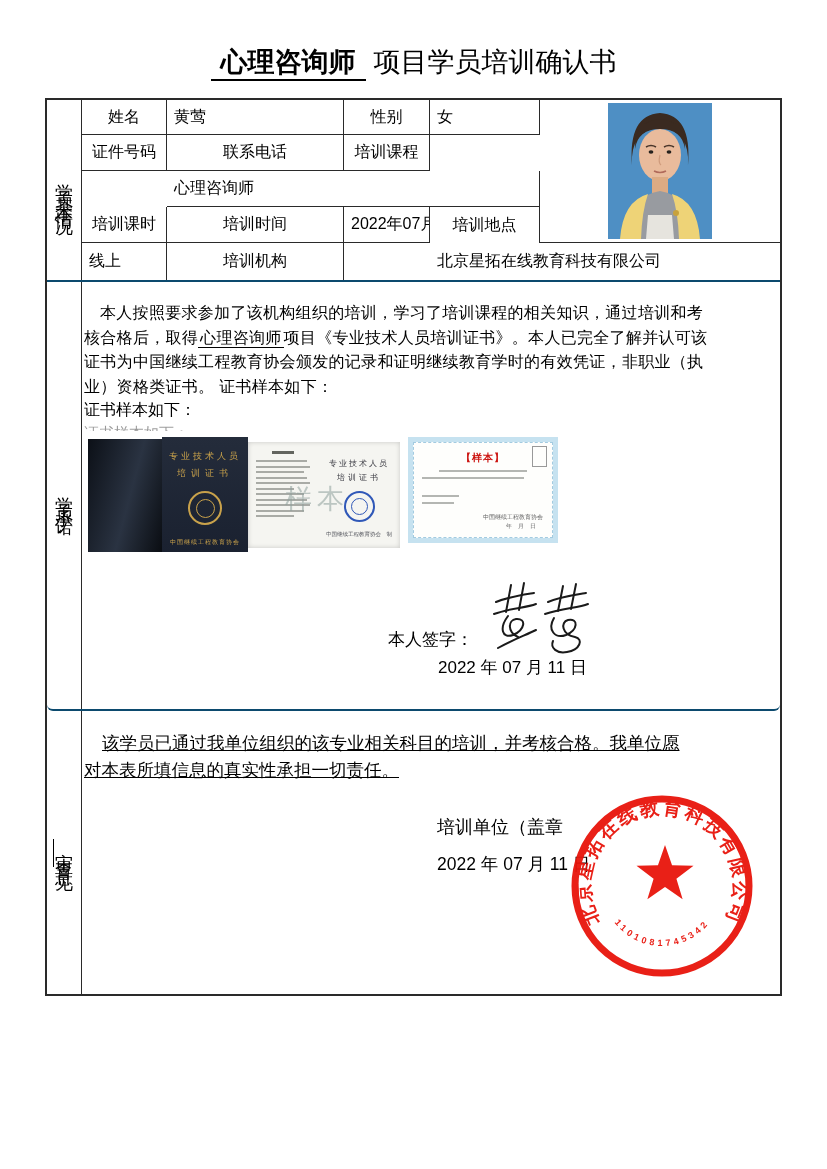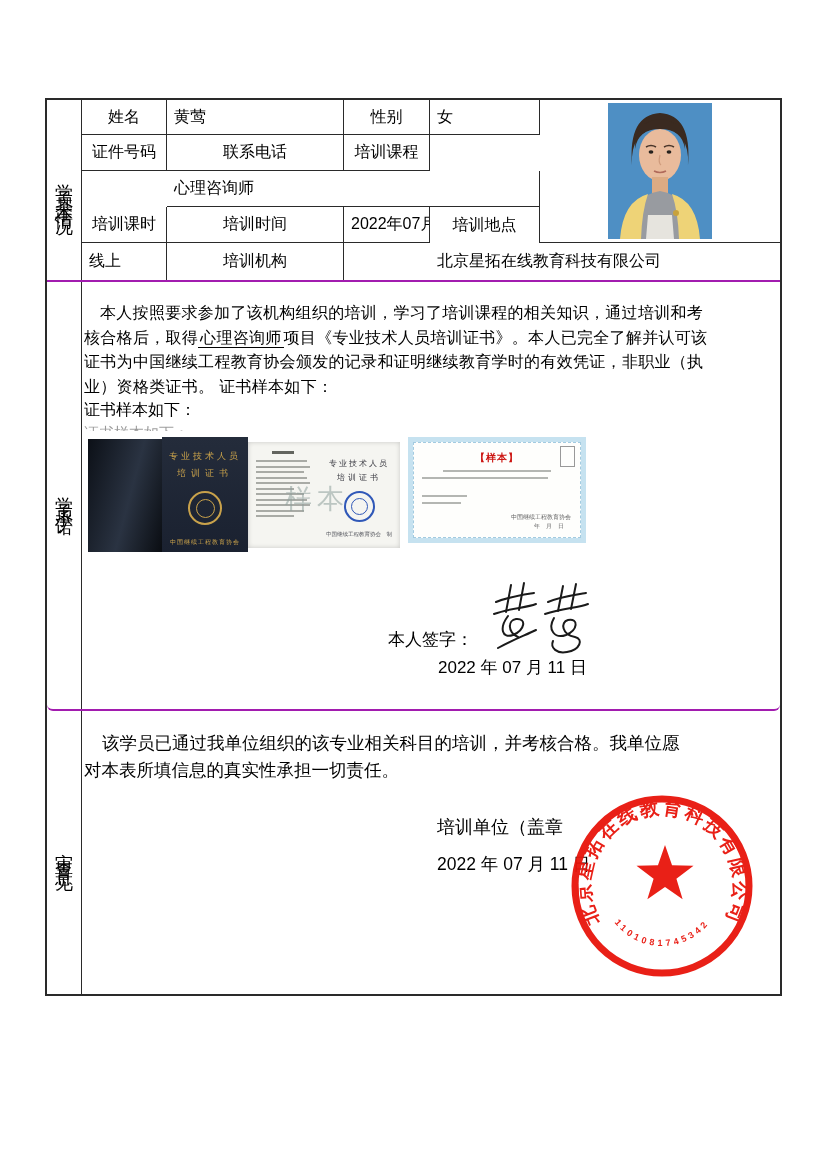--- a/index.html
+++ b/index.html
@@ -4,22 +4,22 @@
 <style>
   html,body{margin:0;padding:0;background:#ffffff;}
   .page{position:relative;width:827px;height:1169px;background:#fff;overflow:hidden;
         font-family:"Liberation Sans","DejaVu Sans",sans-serif;color:#000;}
   
   .doc-title{position:absolute;top:44px;left:0;width:100%;text-align:center;font-size:27px;}
   .t-prog{font-weight:bold;border-bottom:2px solid #000;padding:0 10px 2px;}
   .t-suf{margin-left:8px;}
   
   .main-table{position:absolute;left:45px;top:98px;width:733px;border:2px solid #2a2a2a;background:#fff;}
-  .sec{display:flex;border-bottom:2px solid #a21caf;}
-  .sec:last-child{border-bottom:none;}
+  .sec{display:flex;border-bottom:2px solid #0c4a6e;}
+  .sec:last-child{border-bottom:none;text-decoration:underline;}
   .vlab{width:34px;border-right:1px solid #2a2a2a;display:flex;align-items:center;justify-content:center;
         writing-mode:vertical-lr;text-orientation:upright;font-size:18px;letter-spacing:7px;}
   
   .basic-grid{flex:1;display:grid;grid-template-columns:85px 177px 86px 110px 1fr;
               grid-template-rows:35px 36px 36px 36px 37px;}
   .cell{border-right:1px solid #2a2a2a;border-bottom:1px solid #2a2a2a;display:flex;align-items:center;
         font-size:16px;padding:0 7px;overflow:hidden;white-space:nowrap;}
   .cell.lab{justify-content:center;padding:0 2px;}
   .no-r{border-right:none!important;}
   .no-b{border-bottom:none!important;}
@@ -52,21 +52,21 @@
   .pg-l .bar.h{width:42%;margin:1px auto 6px;background:#63655f;height:3px;}
   .pg-l .bar.s1{width:88%;} .pg-l .bar.s2{width:94%;} .pg-l .bar.s3{width:70%;}
   .pg-r{display:flex;flex-direction:column;align-items:center;}
   .pg-r .pt1{font-size:8px;letter-spacing:2px;color:#3a3a42;margin-top:8px;font-family:"Liberation Serif","DejaVu Serif",serif;}
   .pg-r .pt2{font-size:8px;letter-spacing:3px;color:#3a3a42;margin-top:3px;font-family:"Liberation Serif","DejaVu Serif",serif;}
   .b-seal{width:27px;height:27px;border:2px solid #3058b8;border-radius:50%;margin-top:8px;
           display:flex;align-items:center;justify-content:center;}
   .b-seal-inner{width:15px;height:15px;border:1px solid #3058b8;border-radius:50%;}
   .pg-foot{font-size:5.5px;color:#50525a;margin-top:9px;white-space:nowrap;}
   .wm{position:absolute;left:197px;top:44px;font-size:27px;color:#8fa09c;opacity:.55;letter-spacing:5px;pointer-events:none;}
-  .c-sample{width:178px;height:106px;margin-left:8px;background:#c6e2f0;padding:5px;box-sizing:border-box;}
+  .c-sample{width:150px;height:106px;margin-left:8px;background:#c6e2f0;padding:5px;box-sizing:border-box;}
   .s-inner{background:#fefefc;border:1px dashed #a3cbe0;height:100%;position:relative;padding:5px 8px;box-sizing:border-box;}
   .s-badge{color:#cc1410;font-size:10px;font-weight:bold;text-align:center;margin-top:3px;letter-spacing:1px;}
   .s-box{position:absolute;right:5px;top:3px;width:13px;height:19px;border:1px solid #999;}
   .s-bar{height:2px;background:#b4b6b2;margin:5px 0;}
   .s-bar.w1{width:72%;margin-left:14%;} .s-bar.w2{width:84%;} .s-bar.w3{width:30%;} .s-bar.w4{width:26%;}
   .s-org{position:absolute;right:9px;bottom:15px;font-size:6px;color:#666;}
   .s-date{position:absolute;right:16px;bottom:6px;font-size:6px;color:#666;}
   
   .sign-label{position:absolute;left:306px;top:346px;font-size:17px;}
   .sign-svg{position:absolute;left:400px;top:298px;}
@@ -75,20 +75,23 @@
   .rev-para{margin:19px 0 0 2px;width:600px;font-size:17.5px;line-height:27px;text-indent:18px;}
   .unit-label{position:absolute;left:355px;top:104px;font-size:18px;}
   .rev-date{position:absolute;left:355px;top:141px;font-size:17.5px;}
   .stamp{position:absolute;left:483px;top:78px;opacity:.95;}
 </style>
 </head>
 <body>
 
 <div class="page">
 
+  <div class="doc-title">
+    <span class="t-prog">心理咨询师</span><span class="t-suf">项目学员培训确认书</span>
+  </div>
 
   <div class="main-table">
 
     <div class="sec">
       <div class="vlab">学员基本情况</div>
       <div class="basic-grid">
         <div class="cell lab">姓名</div>
         <div class="cell">黄莺</div>
         <div class="cell lab">性别</div>
         <div class="cell">女</div>

